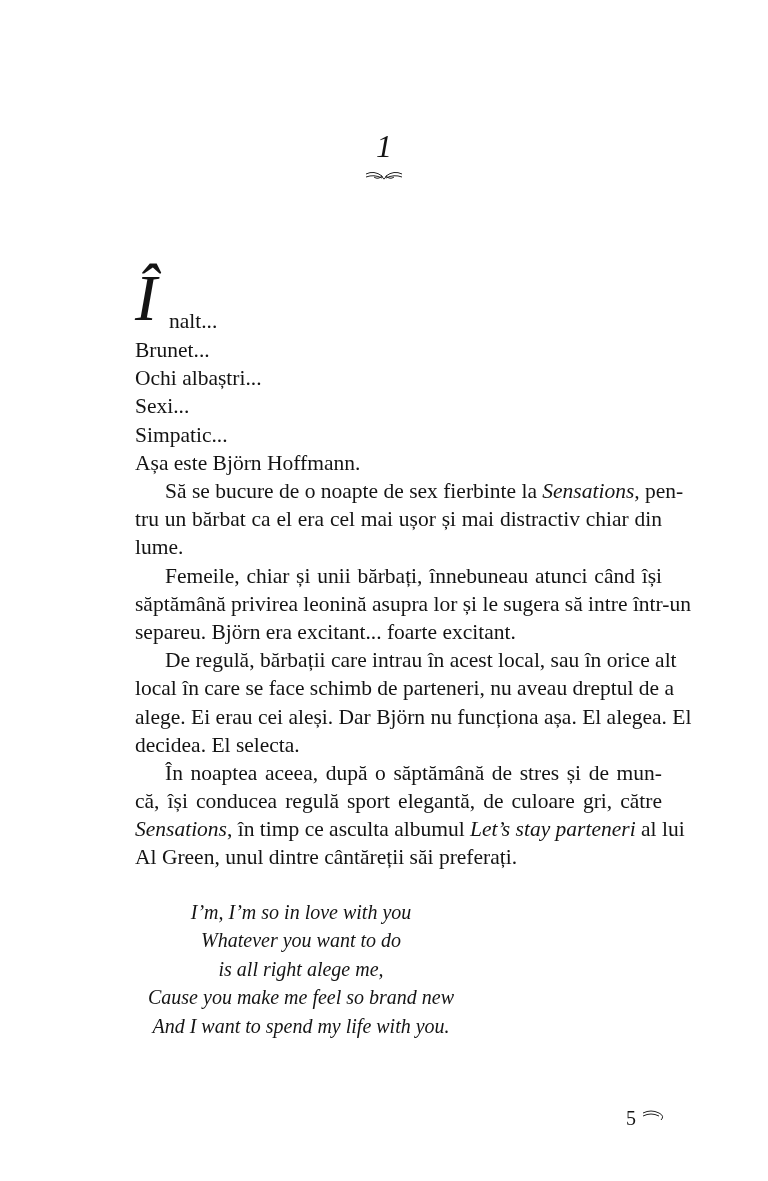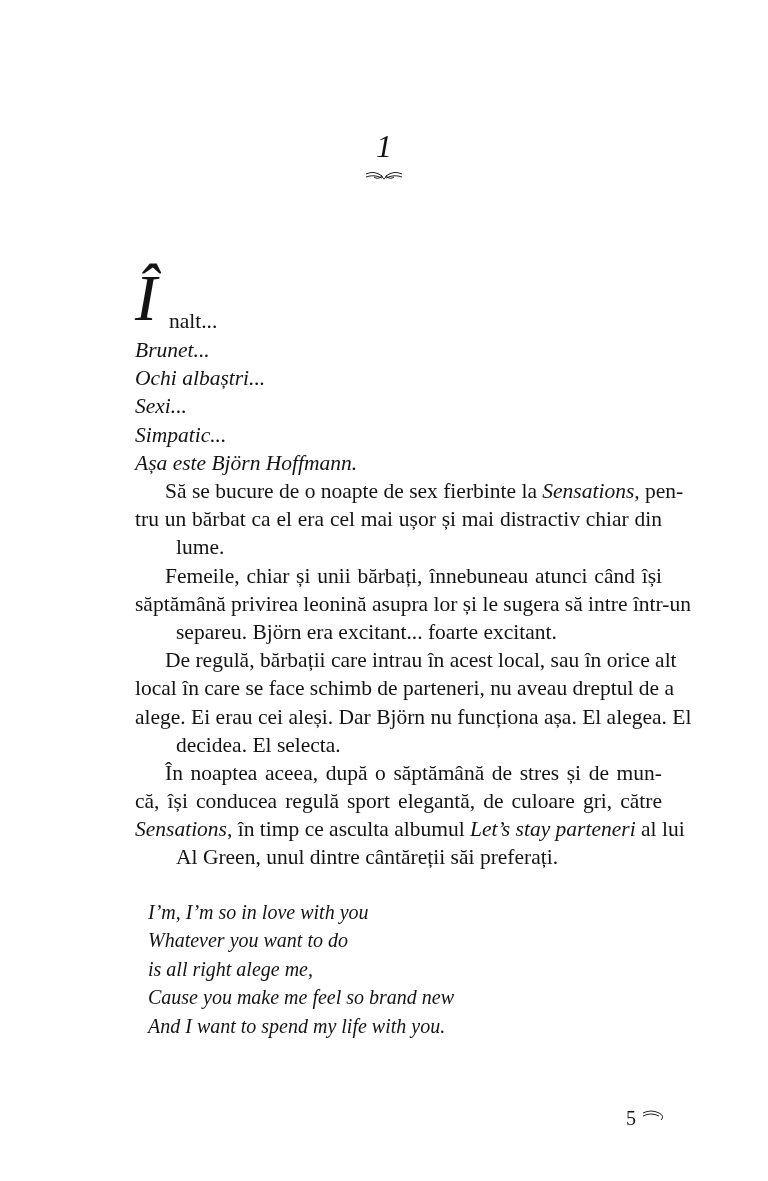--- a/index.html
+++ b/index.html
@@ -5,28 +5,28 @@
   html, body { margin:0; padding:0; background:#ffffff; }
   body { width:768px; height:1181px; position:relative; overflow:hidden;
          font-family:"Liberation Serif","DejaVu Serif",serif; color:#141414; }
   .chapter-num { position:absolute; top:128px; left:0; width:768px; text-align:center;
                  font-style:italic; font-size:32px; line-height:36px; }
   .ornament { position:absolute; top:168px; left:364px; width:40px; height:16px; }
   .text { position:absolute; left:135px; width:527px; font-size:21.5px; line-height:28.2px; }
   .dropcap-line { position:absolute; top:265px; left:135px; height:70px; }
   .dropcap { position:absolute; left:0; top:0; font-size:66px; line-height:66px; font-style:italic; }
   .dropcap-rest { position:absolute; left:34px; top:42px; font-size:21.5px; line-height:28px; white-space:nowrap; }
-  .line { white-space:nowrap; height:28.2px;font-style:italic; }
+  .line { white-space:nowrap; height:28.2px; }
   .para { text-align:justify; text-align-last:left; }
   .para .l { display:block; text-align:justify; text-align-last:justify; height:28.2px; white-space:nowrap; }
-  .para .l.last { text-align-last:left;margin-left:41px; }
+  .para .l.last { text-align-last:left; }
   .indent { padding-left:30px; }
   .it { font-style:italic; }
   .verse { position:absolute; left:148px; top:898px; font-style:italic; font-size:20px; line-height:28.4px; }
-  .verse div { white-space:nowrap; }
+  .verse div { white-space:nowrap;text-align:center; }
   .folio { position:absolute; top:1106px; left:626px; font-size:20px; line-height:24px; }
   .folio-orn { position:absolute; top:1108px; left:641px; width:26px; height:14px; }
 </style>
 </head>
 <body>
 
 <div class="chapter-num">1</div>
 <svg class="ornament" viewBox="0 0 40 16">
   <path d="M2 6 Q10 2 18 8 Q14 12 10 9" fill="none" stroke="#222" stroke-width="1"></path>
   <path d="M2 9 Q10 6 18 10" fill="none" stroke="#222" stroke-width="1"></path>

